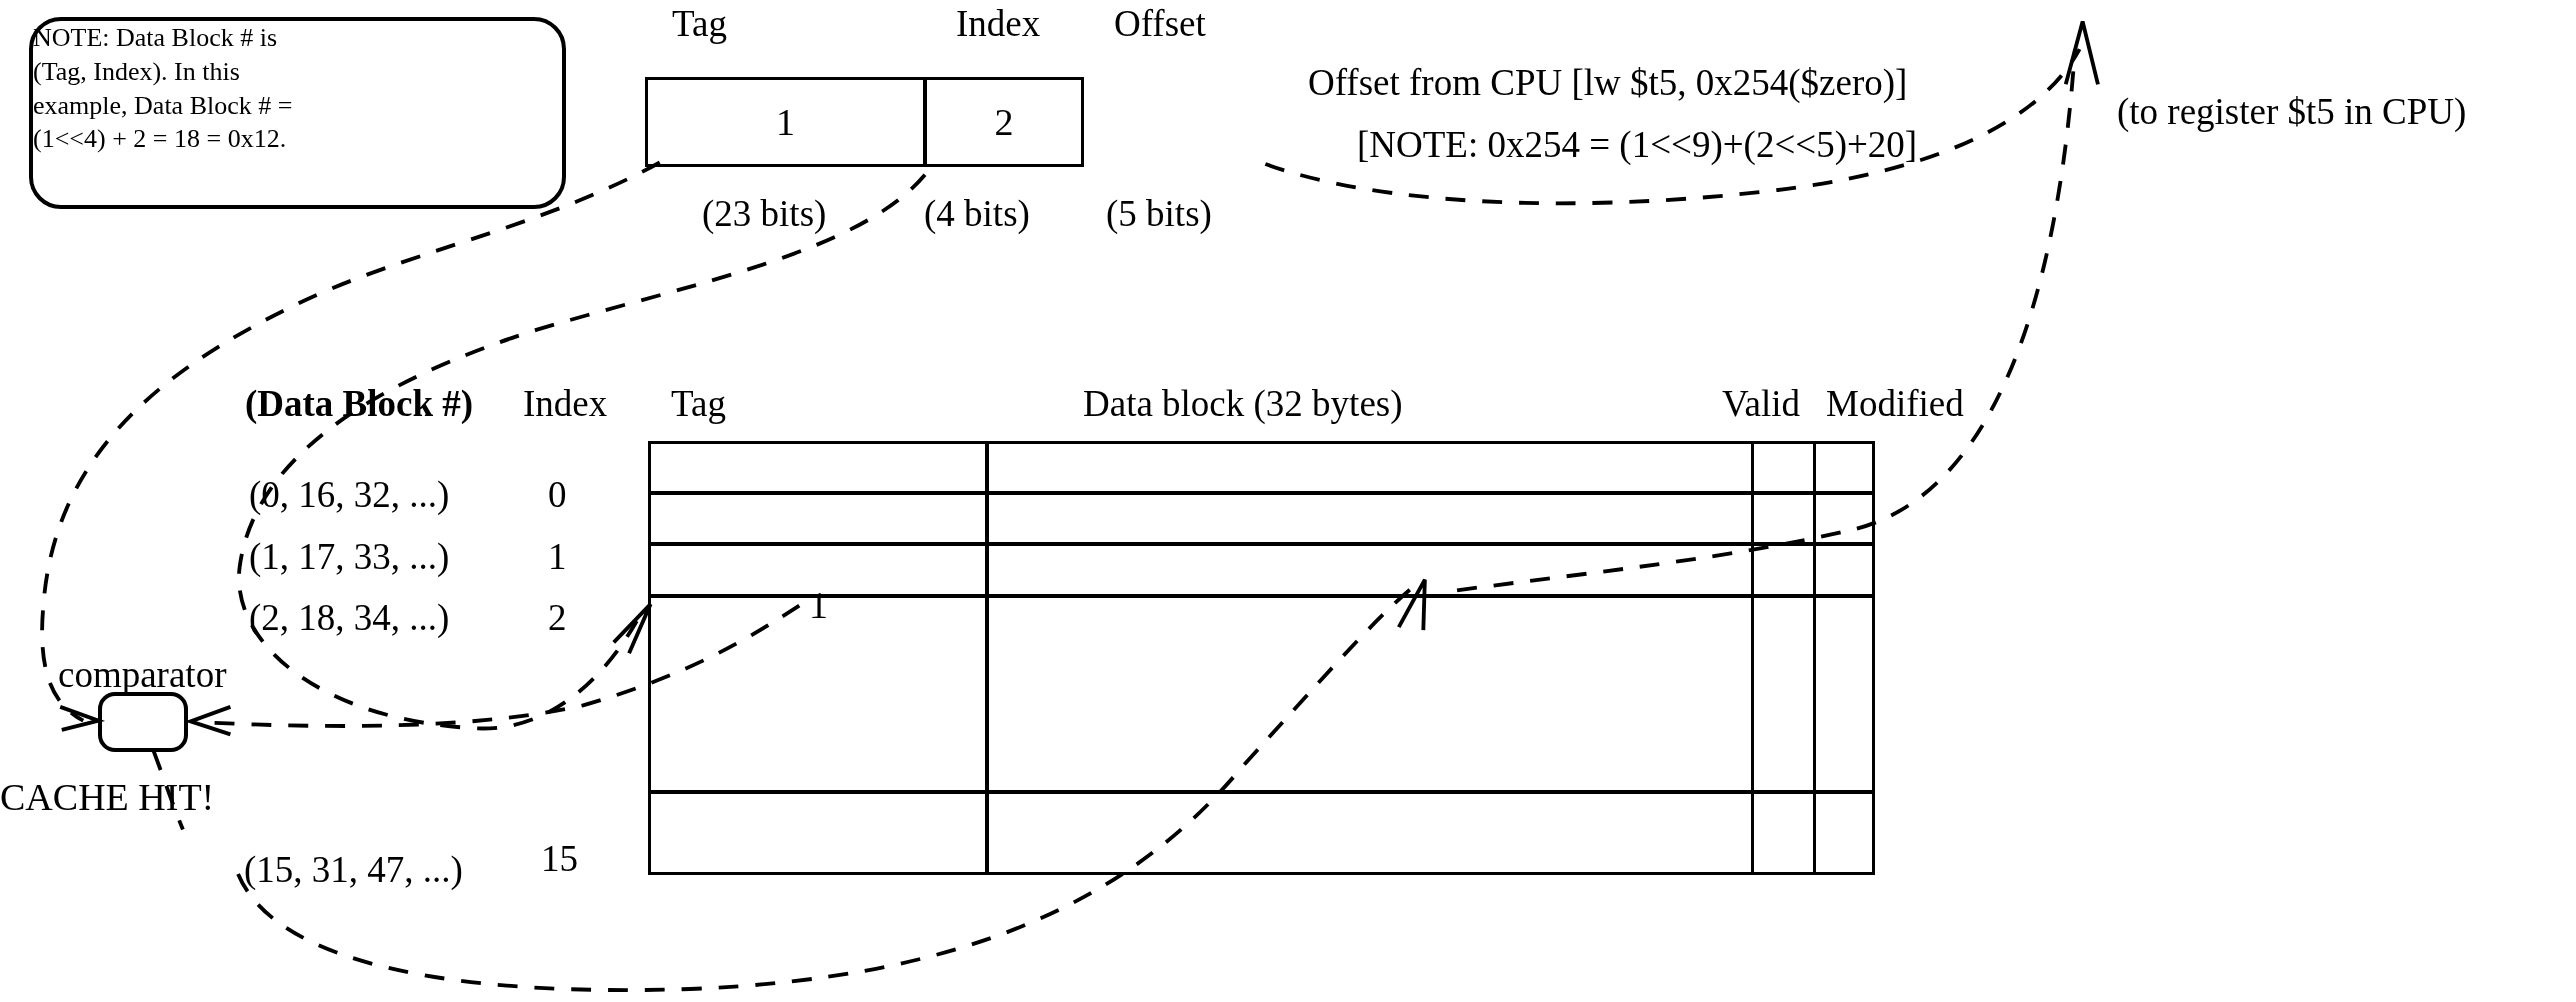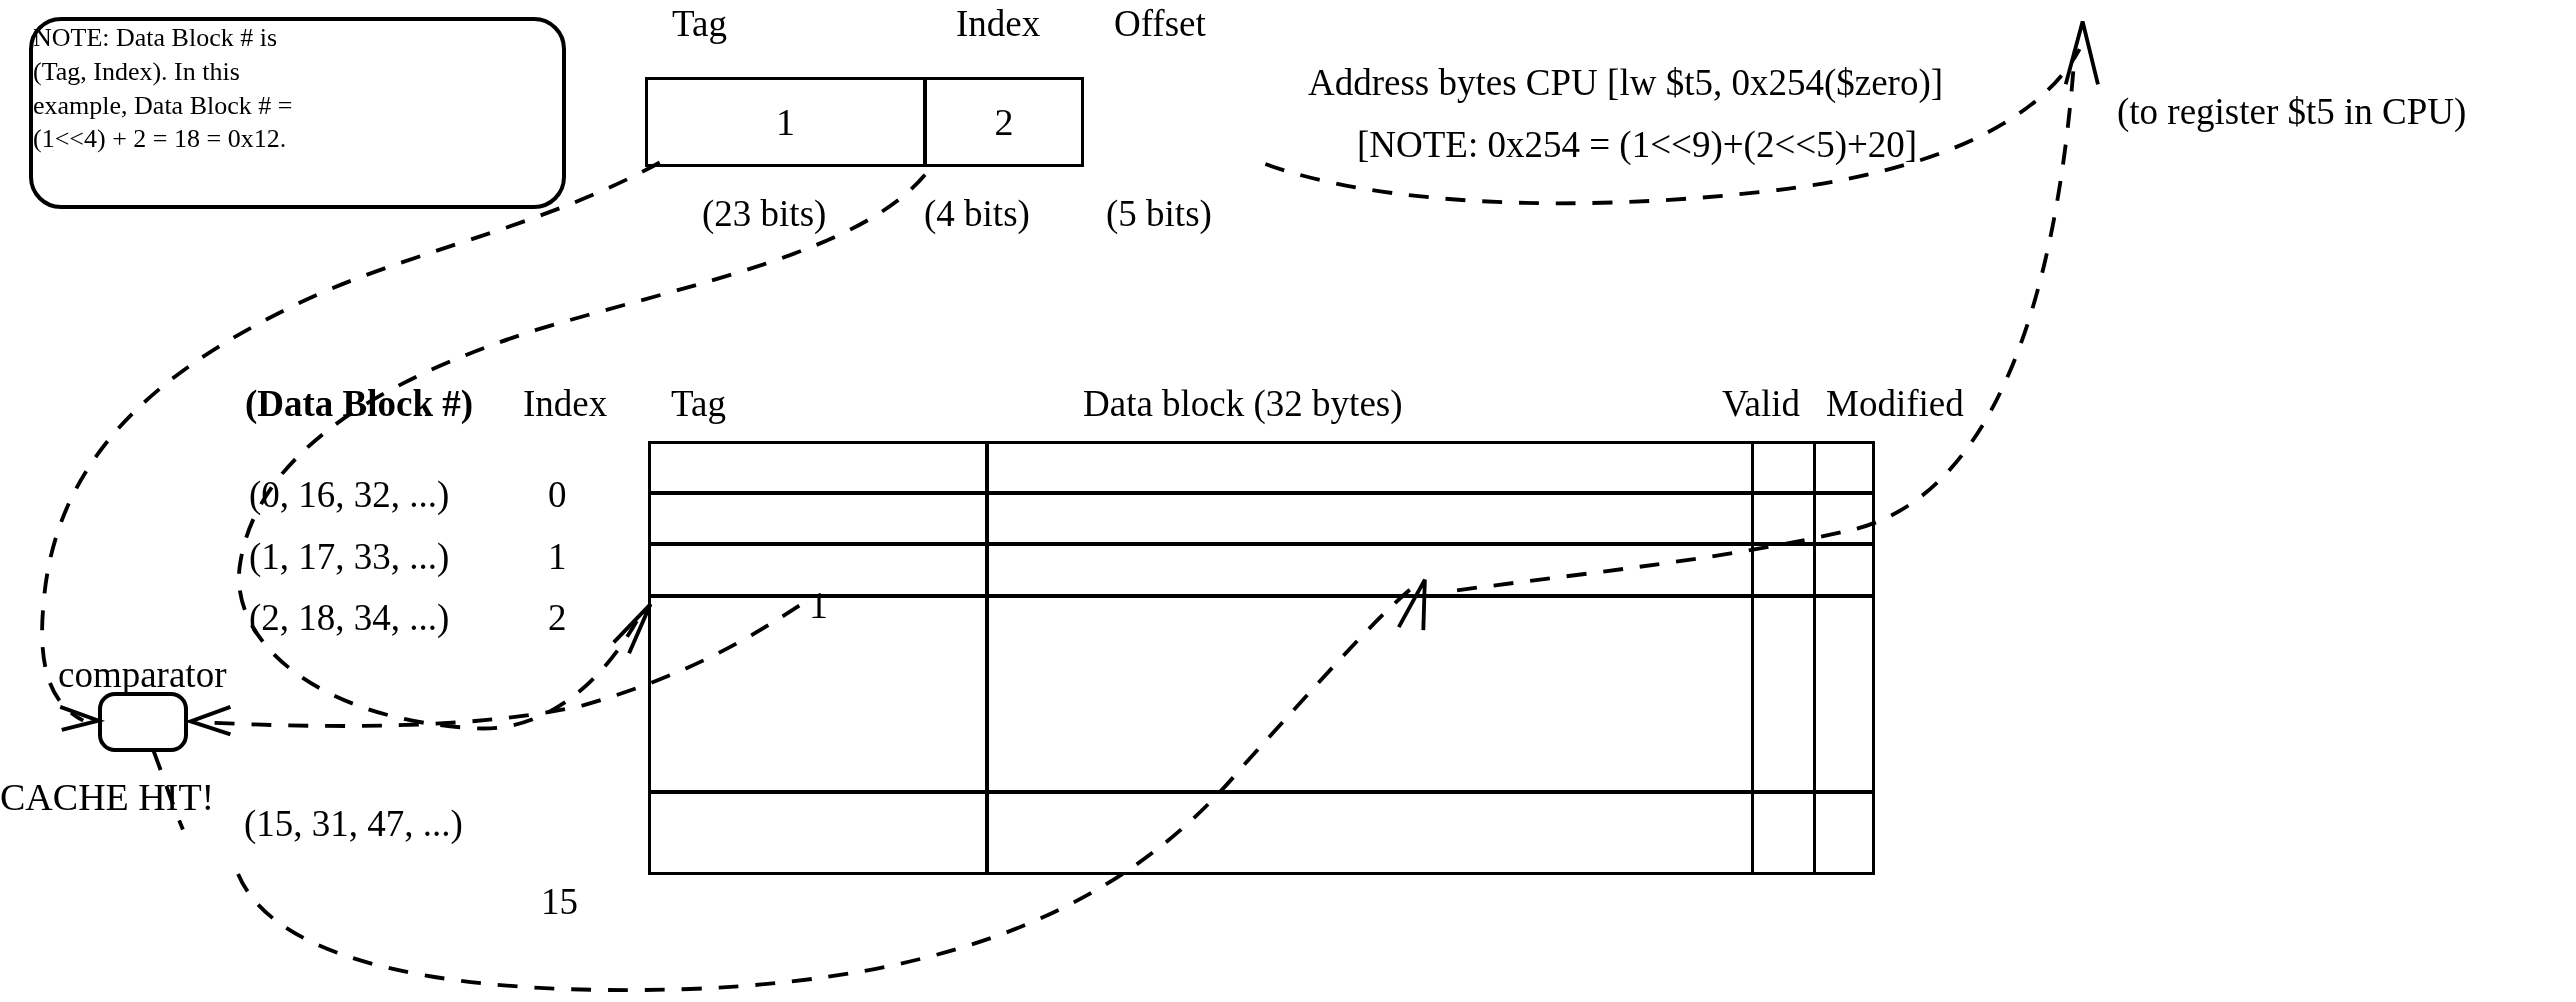--- a/index.html
+++ b/index.html
@@ -96,42 +96,42 @@
     <div class="addr-val" style="left:0;top:20px;width:100%;">1</div>
   </div>
   <div class="addr-box" style="left:924px;top:77px;width:160px;height:90px;">
     <div class="addr-val" style="left:0;top:20px;width:100%;">2</div>
   </div>
 
   <div class="txt f46" style="left:702px;top:192px;">(23 bits)</div>
   <div class="txt f46" style="left:924px;top:192px;">(4 bits)</div>
   <div class="txt f46" style="left:1106px;top:192px;">(5 bits)</div>
 
-  <div class="txt f48" style="left:1308px;top:61px;">Address bytes CPU [lw $t5, 0x254($zero)]</div>
+  <div class="txt f48" style="left:1308px;top:61px;">Offset from CPU [lw $t5, 0x254($zero)]</div>
   <div class="txt f48" style="left:1357px;top:123px;font-family:Liberation Serif, serif;">[NOTE: 0x254 = (1&lt;&lt;9)+(2&lt;&lt;5)+20]</div>
   <div class="txt f48" style="left:2117px;top:42px;margin-top:48px;">(to register $t5 in CPU)</div>
 
   <div class="txt f48" style="left:245px;top:382px;font-weight:bold;">(Data Block #)</div>
   <div class="txt f48" style="left:523px;top:382px;">Index</div>
   <div class="txt f48" style="left:671px;top:382px;">Tag</div>
   <div class="txt f48" style="left:1083px;top:382px;">Data block (32 bytes)</div>
   <div class="txt f48" style="left:1722px;top:382px;">Valid</div>
   <div class="txt f48" style="left:1826px;top:382px;">Modified</div>
 
   <div class="txt f48" style="left:249px;top:473px;">(0, 16, 32, ...)</div>
   <div class="txt f48" style="left:548px;top:473px;">0</div>
 
   <div class="txt f48" style="left:249px;top:535px;">(1, 17, 33, ...)</div>
   <div class="txt f48" style="left:548px;top:535px;">1</div>
 
   <div class="txt f48" style="left:249px;top:596px;">(2, 18, 34, ...)</div>
   <div class="txt f48" style="left:548px;top:596px;">2</div>
 
-  <div class="txt f48" style="left:244px;top:802px;">(15, 31, 47, ...)</div>
-  <div class="txt f48" style="left:541px;top:880px;">15</div>
+  <div class="txt f48" style="left:244px;top:848px;">(15, 31, 47, ...)</div>
+  <div class="txt f48" style="left:541px;top:837px;">15</div>
 
   <div id="cache-table">
 
     <div class="hline" style="top:47px;"></div>
     <div class="hline" style="top:98px;"></div>
     <div class="hline" style="top:150px;"></div>
     <div class="hline" style="top:346px;"></div>
 
     <div class="vline" style="left:334px;"></div>
     <div class="vline thin" style="left:1100px;"></div>

